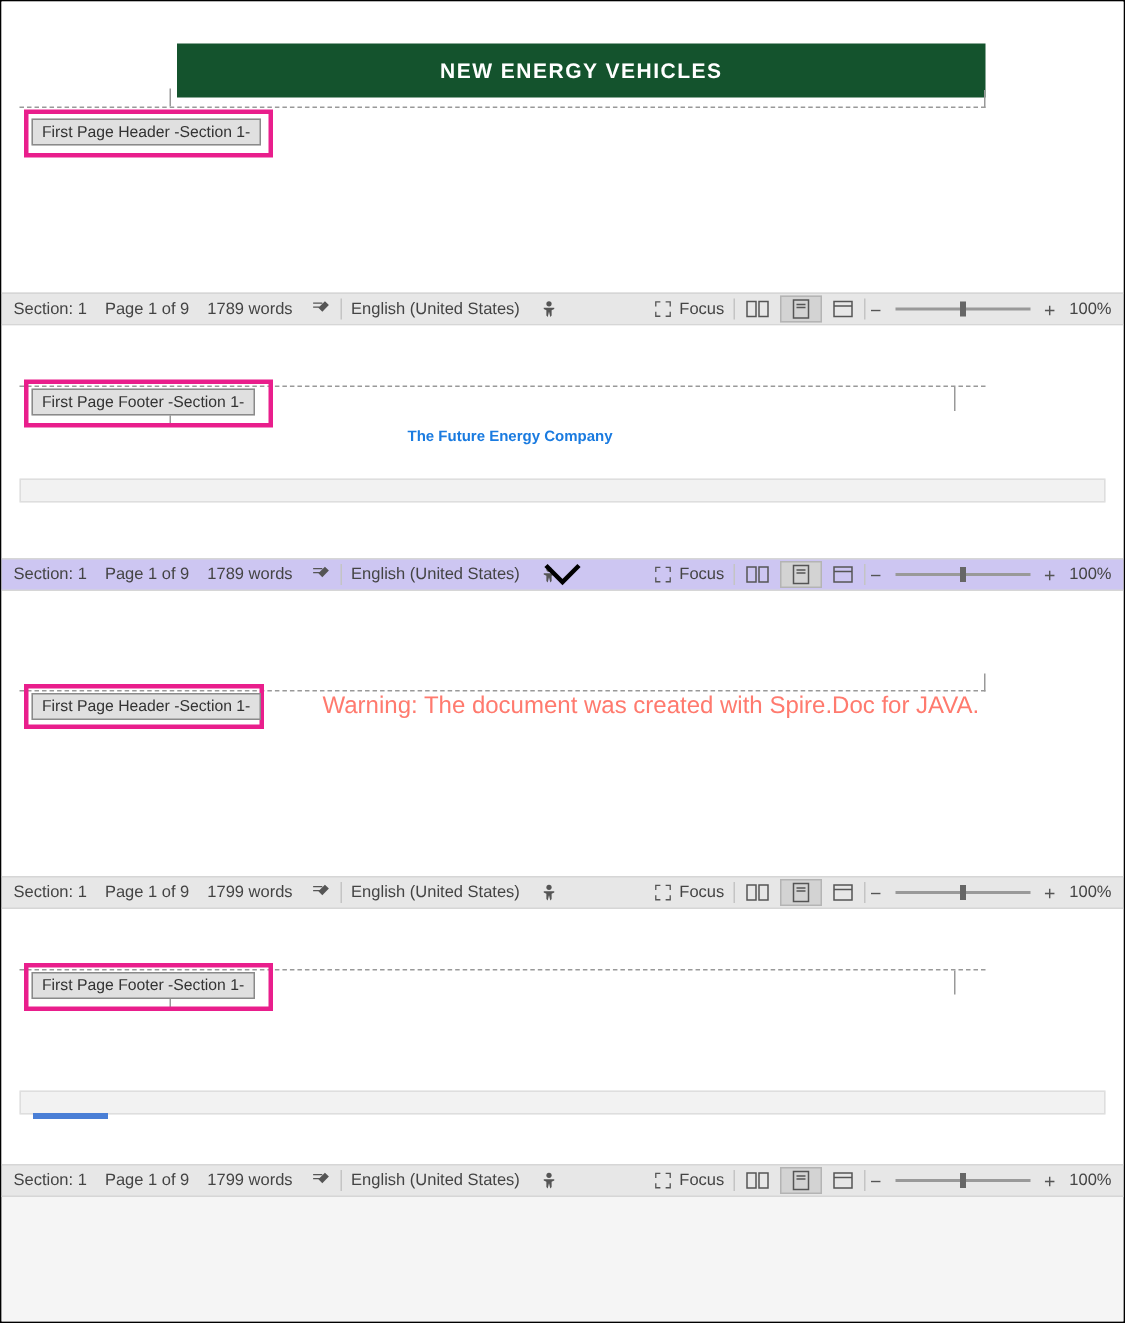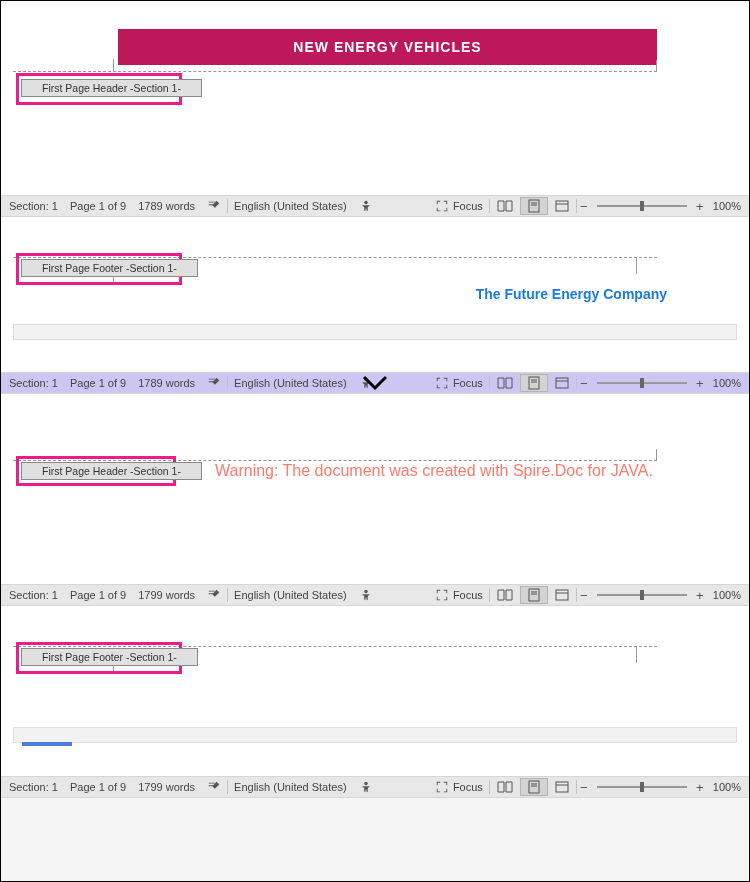--- a/index.html
+++ b/index.html
@@ -92,21 +92,21 @@
   }
   .zoom-btn {
     width: 14px;
     text-align: center;
     color: #555;
     font-size: 13px;
   }
 
   
   .title-banner {
-    background: #be185d;
+    background: #14532d;
     color: #ffffff;
     height: 36px;
     margin: 0 80px 0 105px;
     display: flex;
     align-items: center;
     justify-content: center;
     font-weight: 600;
     letter-spacing: 1px;
     font-size: 14px;
     margin-top: 20px;
@@ -141,35 +141,35 @@
     height: 12px;
     border-left: 1px solid #999;
   }
 
   .hf-label {
     position: absolute;
     background: #e0e0e0;
     border: 1px solid #8a8a8a;
     font-size: 10.5px;
     color: #333;
-    padding: 2px 20px;
+    padding: 2px 6px;
     z-index: 3;
   }
   .highlight-box {
     position: absolute;
     border: 3px solid #e91e8c;
     z-index: 2;
     pointer-events: none;
   }
 
   .future-text {
     color: #1a7be0;
-    font-size: 14px;
+    font-size: 10px;
     font-weight: 600;
-    text-align: right;
+    text-align: center;
     padding-right: 70px;
     padding-top: 28px;
   }
 
   .warning-text {
     color: #ff7a6e;
     font-size: 16px;
     position: absolute;
   }
 

